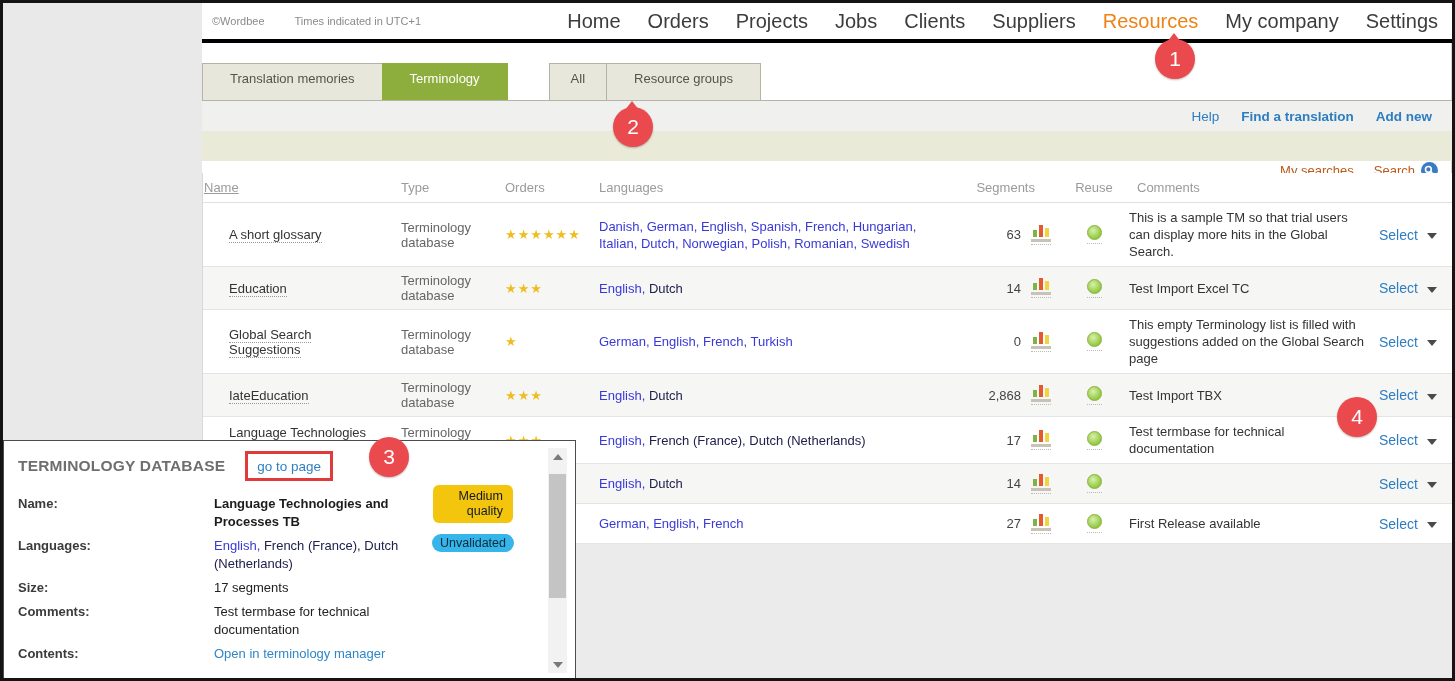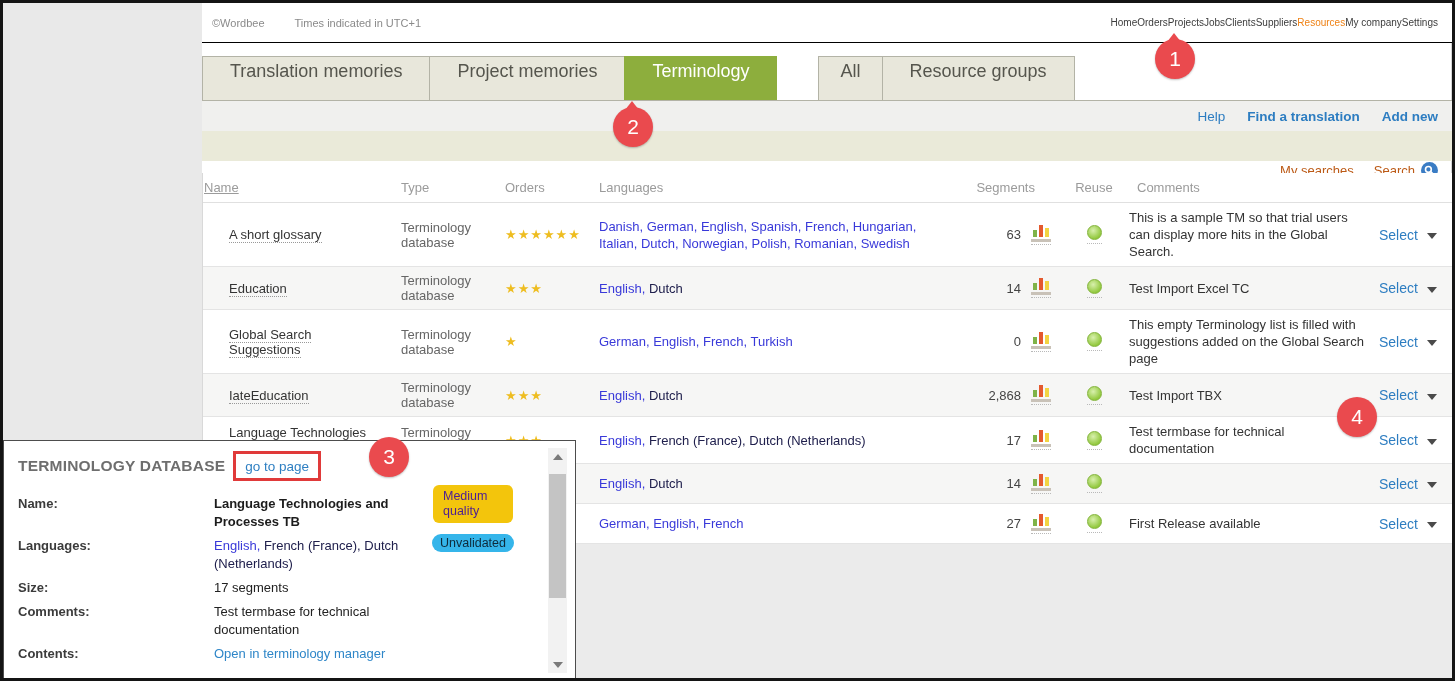--- a/index.html
+++ b/index.html
@@ -10,34 +10,34 @@
     background: #ebebeb;
     border: 3px solid #141414;
     overflow: hidden;
     color:#333;
   }
   
   .sidebar { position:absolute; left:0; top:0; width:199px; height:675px; background:#e9e9e9; }
   
   .content-panel { position:absolute; left:199px; top:0; right:0; height:520px; background:#ffffff; border-right:1px solid #d5d5d5;}
   
-  .topbar { position:absolute; left:199px; top:0; right:0; height:40px; background:#fff; border-bottom:1px solid #000000; display:flex; align-items:center; }
+  .topbar { position:absolute; left:199px; top:0; right:0; height:40px; background:#fff; border-bottom:4px solid #000000; display:flex; align-items:center; }
   .copyright { font-size:11px; color:#8a8a8a; margin-left:10px; }
   .tz-note  { font-size:11px; color:#8a8a8a; margin-left:30px; }
   .nav { margin-left:auto; display:flex; align-items:center; padding-right:14px; }
-  .nav-item { font-size:10px; color:#3c3c3c; cursor:pointer; white-space:nowrap; }
+  .nav-item { font-size:20px; color:#3c3c3c; margin-left:27px; cursor:pointer; white-space:nowrap; }
   .nav-item.active { color:#ef8215; }
   
   .tabs { position:absolute; left:199px; top:64px; right:0; height:34px; display:flex; align-items:flex-end; border-bottom:1px solid #b3b3a6; }
-  .tab { height:44px; line-height:29px; padding:0 27px; font-size:18px; color:#55554d; background:#e8e7db; border:1px solid #b3b3a6; border-bottom:none; margin-right:-1px; cursor:pointer; white-space:nowrap; }
+  .tab { height:37px; line-height:29px; padding:0 27px; font-size:13px; color:#55554d; background:#e8e7db; border:1px solid #b3b3a6; border-bottom:none; margin-right:-1px; cursor:pointer; white-space:nowrap; }
   .tab.small { padding:0 21px;margin-left:42px; }
   .tab.gap { }
   .tab.active { background:#8dae3d; color:#fff; border-color:#8dae3d; font-weight:normal; }
   
-  .row-links { position:absolute; left:199px; top:98px; right:0; height:30px; background:#f0f0ee; display:flex; align-items:center; justify-content:flex-end; padding-right:14px;text-align:center; }
+  .row-links { position:absolute; left:199px; top:98px; right:0; height:30px; background:#f0f0ee; display:flex; align-items:center; justify-content:flex-end; padding-right:20px;text-align:center; }
   .row-search { position:absolute; left:199px; top:128px; right:0; height:30px; background:#eaead9; display:flex; align-items:center; justify-content:flex-end; padding-right:14px; }
   .link-help { color:#2d7dc1; font-size:13.5px; cursor:pointer; }
   .link-bold { color:#2d7dc1; font-size:13.5px; font-weight:bold; cursor:pointer; margin-left:22px; }
   .link-org  { color:#bc5a16; font-size:13px; cursor:pointer; margin-left:20px; display:flex; align-items:center;margin-top:48px;}
   .search-disc { width:17px; height:17px; border-radius:50%; background:#3a7cc4; display:inline-flex; align-items:center; justify-content:center; margin-left:6px; cursor:pointer; }
   
   .table { position:absolute; left:199px; top:170px; right:0; background:#fff; border-left:1px solid #d9d9d9;}
   .tgrid { display:grid; grid-template-columns:190px 104px 94px 366px 66px 36px 70px 250px 1fr; align-items:center; }
   .thead { height:30px; border-bottom:1px solid #e0e0e0; }
   .th { font-size:13px; color:#9b9b9b; padding-left:8px; }
@@ -66,29 +66,29 @@
   .reuse-wrap { border-bottom:1px dotted #b9b9b9; padding-bottom:3px; cursor:pointer; }
   .reuse-dot { width:15px; height:15px; border-radius:50%; background:radial-gradient(circle at 40% 35%, #d8f0ad, #93c93f 70%); border:1px solid #83b43b; display:block; }
   .c-comments { padding-right:10px; color:#333; line-height:17px; }
   .c-select { text-align:right; padding-right:16px; white-space:nowrap; }
   .sel-link { color:#2d7dc1; font-size:14px; cursor:pointer; }
   .caret { display:inline-block; width:0; height:0; border-left:5px solid transparent; border-right:5px solid transparent; border-top:6px solid #4a4a4a; margin-left:9px; vertical-align:middle; cursor:pointer;}
   
   .popup { position:absolute; left:0px; top:437px; width:573px; height:241px; background:#fff; border:1px solid #4d4d4d; z-index:5; padding:10px 14px; }
   .popup-titlebar { display:flex; align-items:center; margin-bottom:14px; }
   .popup-title { font-size:15.5px; font-weight:bold; color:#6e6e6e; letter-spacing:0.2px; }
-  .goto-box { border:3px solid #e03a3a; margin-left:8px; padding:3px 9px; }
+  .goto-box { border:3px solid #e03a3a; margin-left:20px; padding:3px 9px; }
   .goto-link { color:#2e7fc2; font-size:13.5px; cursor:pointer; white-space:nowrap; }
   .pfield { display:flex; margin-bottom:6px; line-height:18px; }
   .plabel { width:196px; flex:0 0 196px; font-weight:bold; color:#3b3b3b; font-size:13px; }
   .pvalue { width:208px; flex:0 0 208px; font-size:13px; color:#222; }
   .pvalue.bold { font-weight:bold; color:#1c1c1c; }
   .pvalue .plink { color:#2e86c8; cursor:pointer; }
   .badges { position:absolute; left:426px; top:44px; width:86px; display:flex; flex-direction:column; align-items:center; }
-  .badge-yellow { background:#f3c50c; color:#4c1d95; border-radius:6px; padding:4px 10px; font-size:12.5px; text-align:left; line-height:15px; width:80px; }
+  .badge-yellow { background:#f3c50c; color:#0f172a; border-radius:6px; padding:4px 10px; font-size:12.5px; text-align:right; line-height:15px; width:80px; }
   .badge-blue { background:#35b5ea; color:#0e2a3a; border-radius:9px; padding:2px 8px; font-size:12.5px; margin-top:11px; white-space:nowrap; }
   
   .pscroll { position:absolute; right:8px; top:7px; bottom:7px; width:19px; background:#f2f2f2; }
   .ps-up, .ps-down { position:absolute; left:0; width:19px; height:17px; display:flex; align-items:center; justify-content:center; cursor:pointer; }
   .ps-up { top:0; } .ps-down { bottom:0; }
   .tri-up { width:0; height:0; border-left:5px solid transparent; border-right:5px solid transparent; border-bottom:6px solid #7a7a7a; }
   .tri-down { width:0; height:0; border-left:5px solid transparent; border-right:5px solid transparent; border-top:6px solid #7a7a7a; }
   .ps-thumb { position:absolute; left:1px; right:1px; top:26px; height:124px; background:#c4c4c4; cursor:pointer; }
   
   .callout { position:absolute; width:40px; height:40px; border-radius:50%; background:#ea4a4e; color:#fff; font-size:21px; display:flex; align-items:center; justify-content:center; z-index:9; box-shadow:0 1px 2px rgba(0,0,0,0.25); }
@@ -115,21 +115,20 @@
       <span class="nav-item">Clients</span>
       <span class="nav-item">Suppliers</span>
       <span class="nav-item active">Resources</span>
       <span class="nav-item">My company</span>
       <span class="nav-item">Settings</span>
     </div>
 </div>
 
 <div class="tabs" id="tabs">
     <span class="tab">Translation memories</span>
-    <span class="tab">Project memories</span>
     <span class="tab active">Terminology</span>
     <span class="tab small">All</span>
     <span class="tab gap">Resource groups</span>
   </div>
 
 <div class="row-links">
   <span class="link-help">Help</span>
   <span class="link-bold">Find a translation</span>
   <span class="link-bold">Add new</span>
 </div>

